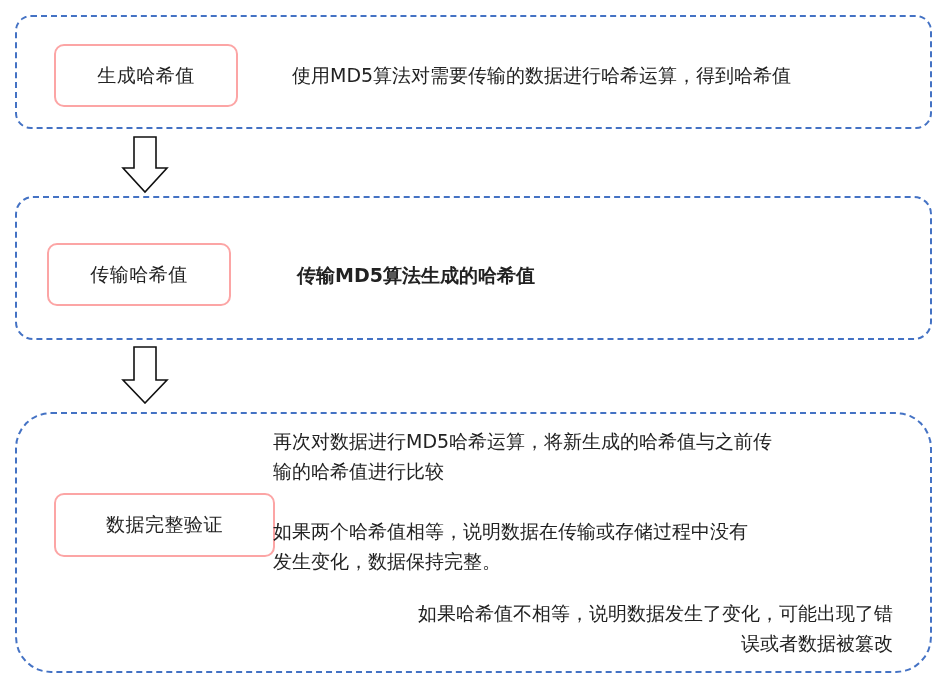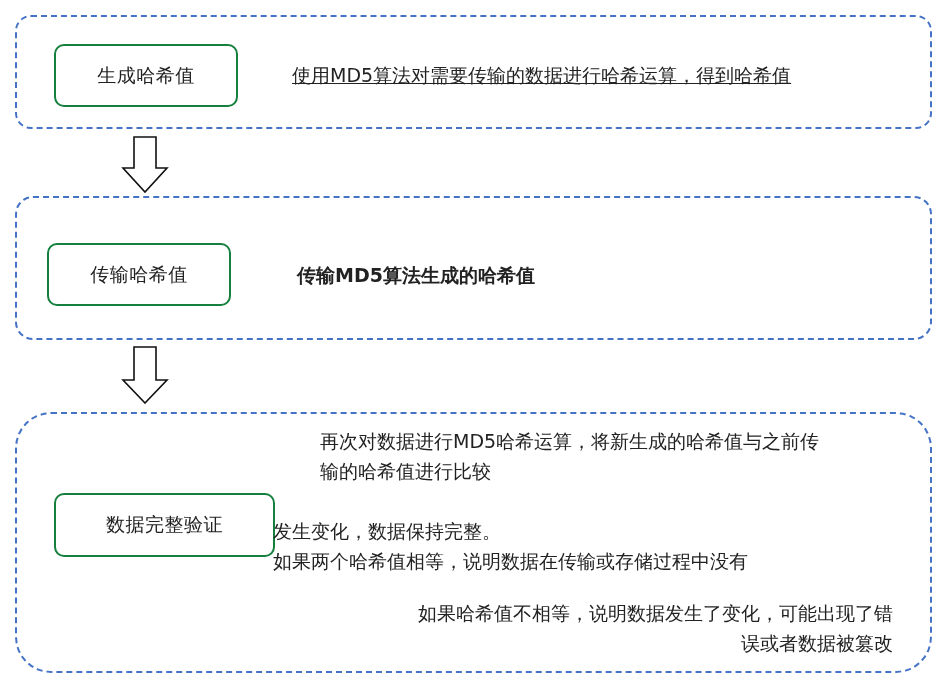--- a/index.html
+++ b/index.html
@@ -20,21 +20,21 @@
       left: 15px;
       border: 2px dashed #4472C4;
       box-sizing: border-box;
     }
     #stage-1 { top: 15px; width: 917px; height: 114px; border-radius: 16px; }
     #stage-2 { top: 196px; width: 917px; height: 144px; border-radius: 18px; }
     #stage-3 { top: 412px; width: 917px; height: 261px; border-radius: 36px; }
 
     .step-box {
       position: absolute;
-      border: 2px solid #15803d;
+      border: 2px solid #fca5a5;
       border-radius: 10px;
       box-sizing: border-box;
       background: #ffffff;
       display: flex;
       align-items: center;
       justify-content: center;
       font-size: 19px;
       color: #222222;
       letter-spacing: 0.5px;
       white-space: nowrap;
@@ -43,32 +43,32 @@
     #step-2 { left: 47px; top: 243px; width: 184px; height: 63px; }
     #step-3 { left: 54px; top: 493px; width: 221px; height: 64px; }
 
     .desc {
       position: absolute;
       font-size: 19px;
       color: #222222;
       white-space: nowrap;
       line-height: 30px;
     }
-    #desc-1 { left: 292px; top: 60px; text-decoration: underline; }
+    #desc-1 { left: 292px; top: 60px; }
     #desc-2 { left: 297px; top: 260px; font-weight: bold; }
 
     .desc-block {
       position: absolute;
       left: 273px;
       width: 620px;
       font-size: 19px;
       color: #222222;
       line-height: 30px;
     }
-    #desc-3a { top: 426px; margin-left: 47px; }
+    #desc-3a { top: 426px; }
     #desc-3b { top: 516px; }
     #desc-3c { top: 598px; text-align: right; }
     .desc-block div { white-space: nowrap; }
 
     .arrow {
       position: absolute;
       left: 120px;
       width: 50px;
       height: 58px;
     }
@@ -101,19 +101,19 @@
 <div id="stage-3" class="stage"></div>
 <div id="step-3" class="step-box">
   <span>数据完整验证</span>
 </div>
 
 <div id="desc-3a" class="desc-block">
   <div>再次对数据进行MD5哈希运算，将新生成的哈希值与之前传</div>
   <div>输的哈希值进行比较</div>
 </div>
 <div id="desc-3b" class="desc-block">
+  <div>如果两个哈希值相等，说明数据在传输或存储过程中没有</div>
   <div>发生变化，数据保持完整。</div>
-  <div>如果两个哈希值相等，说明数据在传输或存储过程中没有</div>
 </div>
 <div id="desc-3c" class="desc-block">
   <div>如果哈希值不相等，说明数据发生了变化，可能出现了错</div>
   <div>误或者数据被篡改</div>
 </div>
 
 </body></html>

